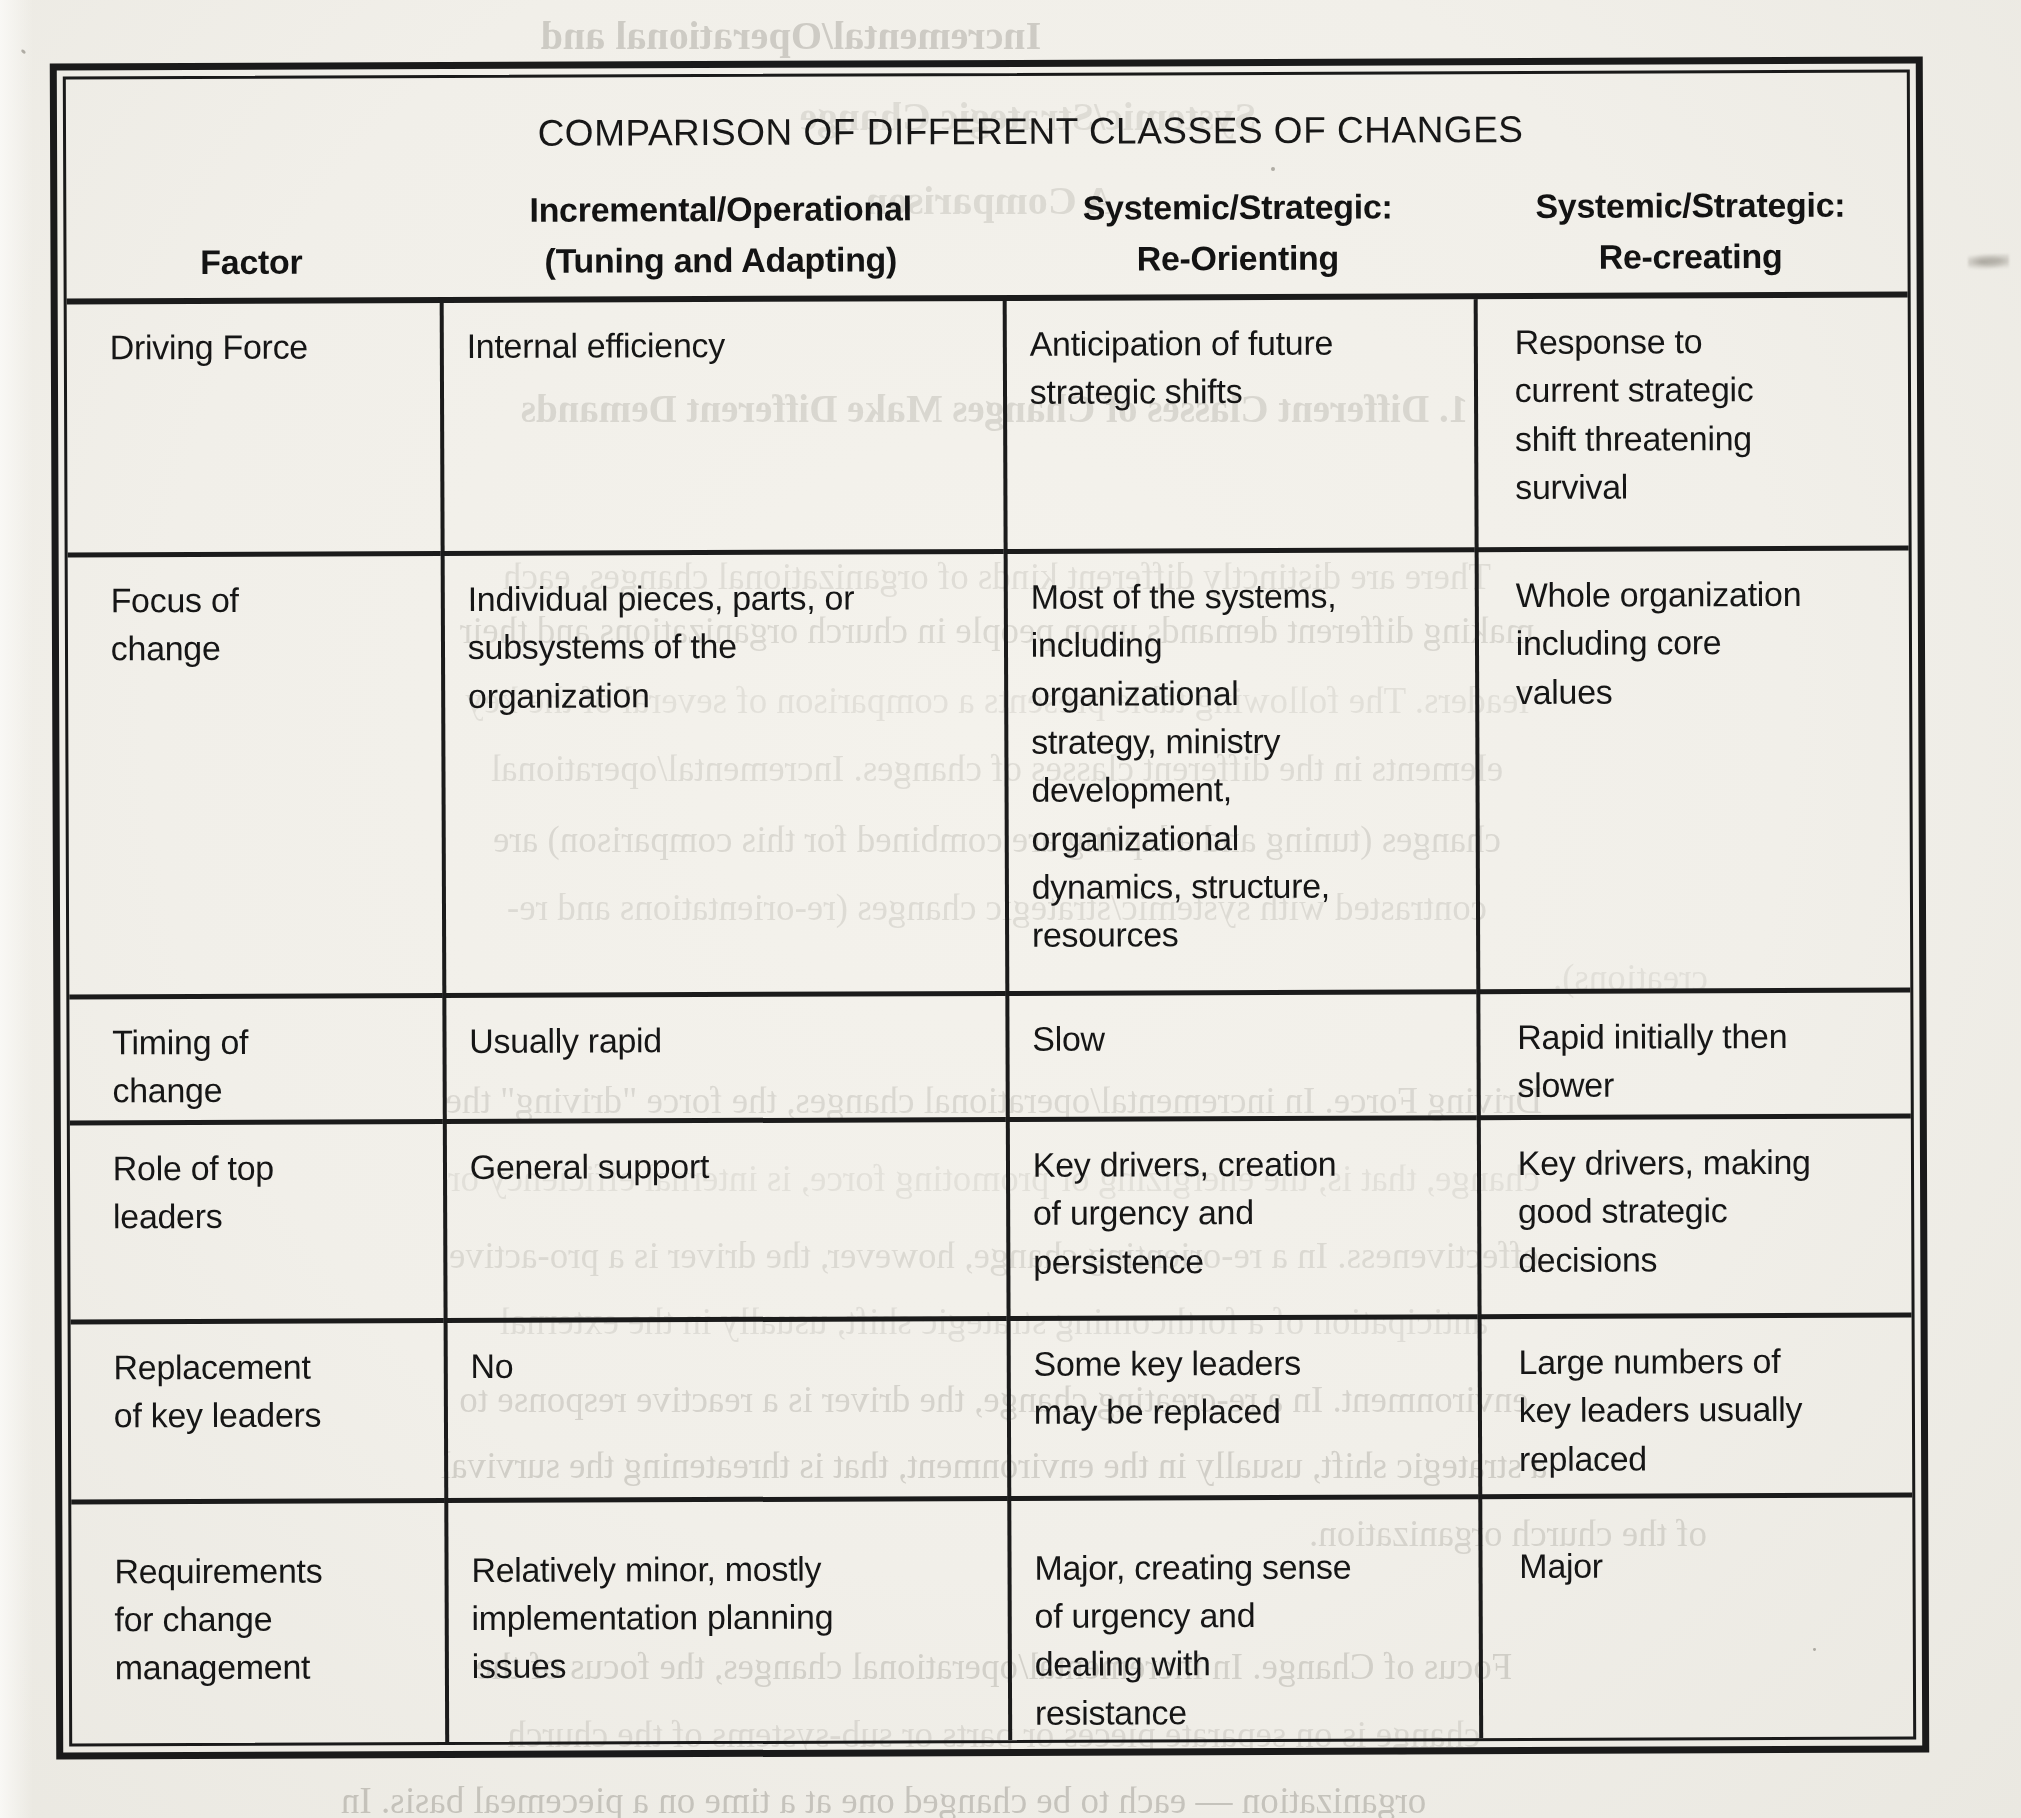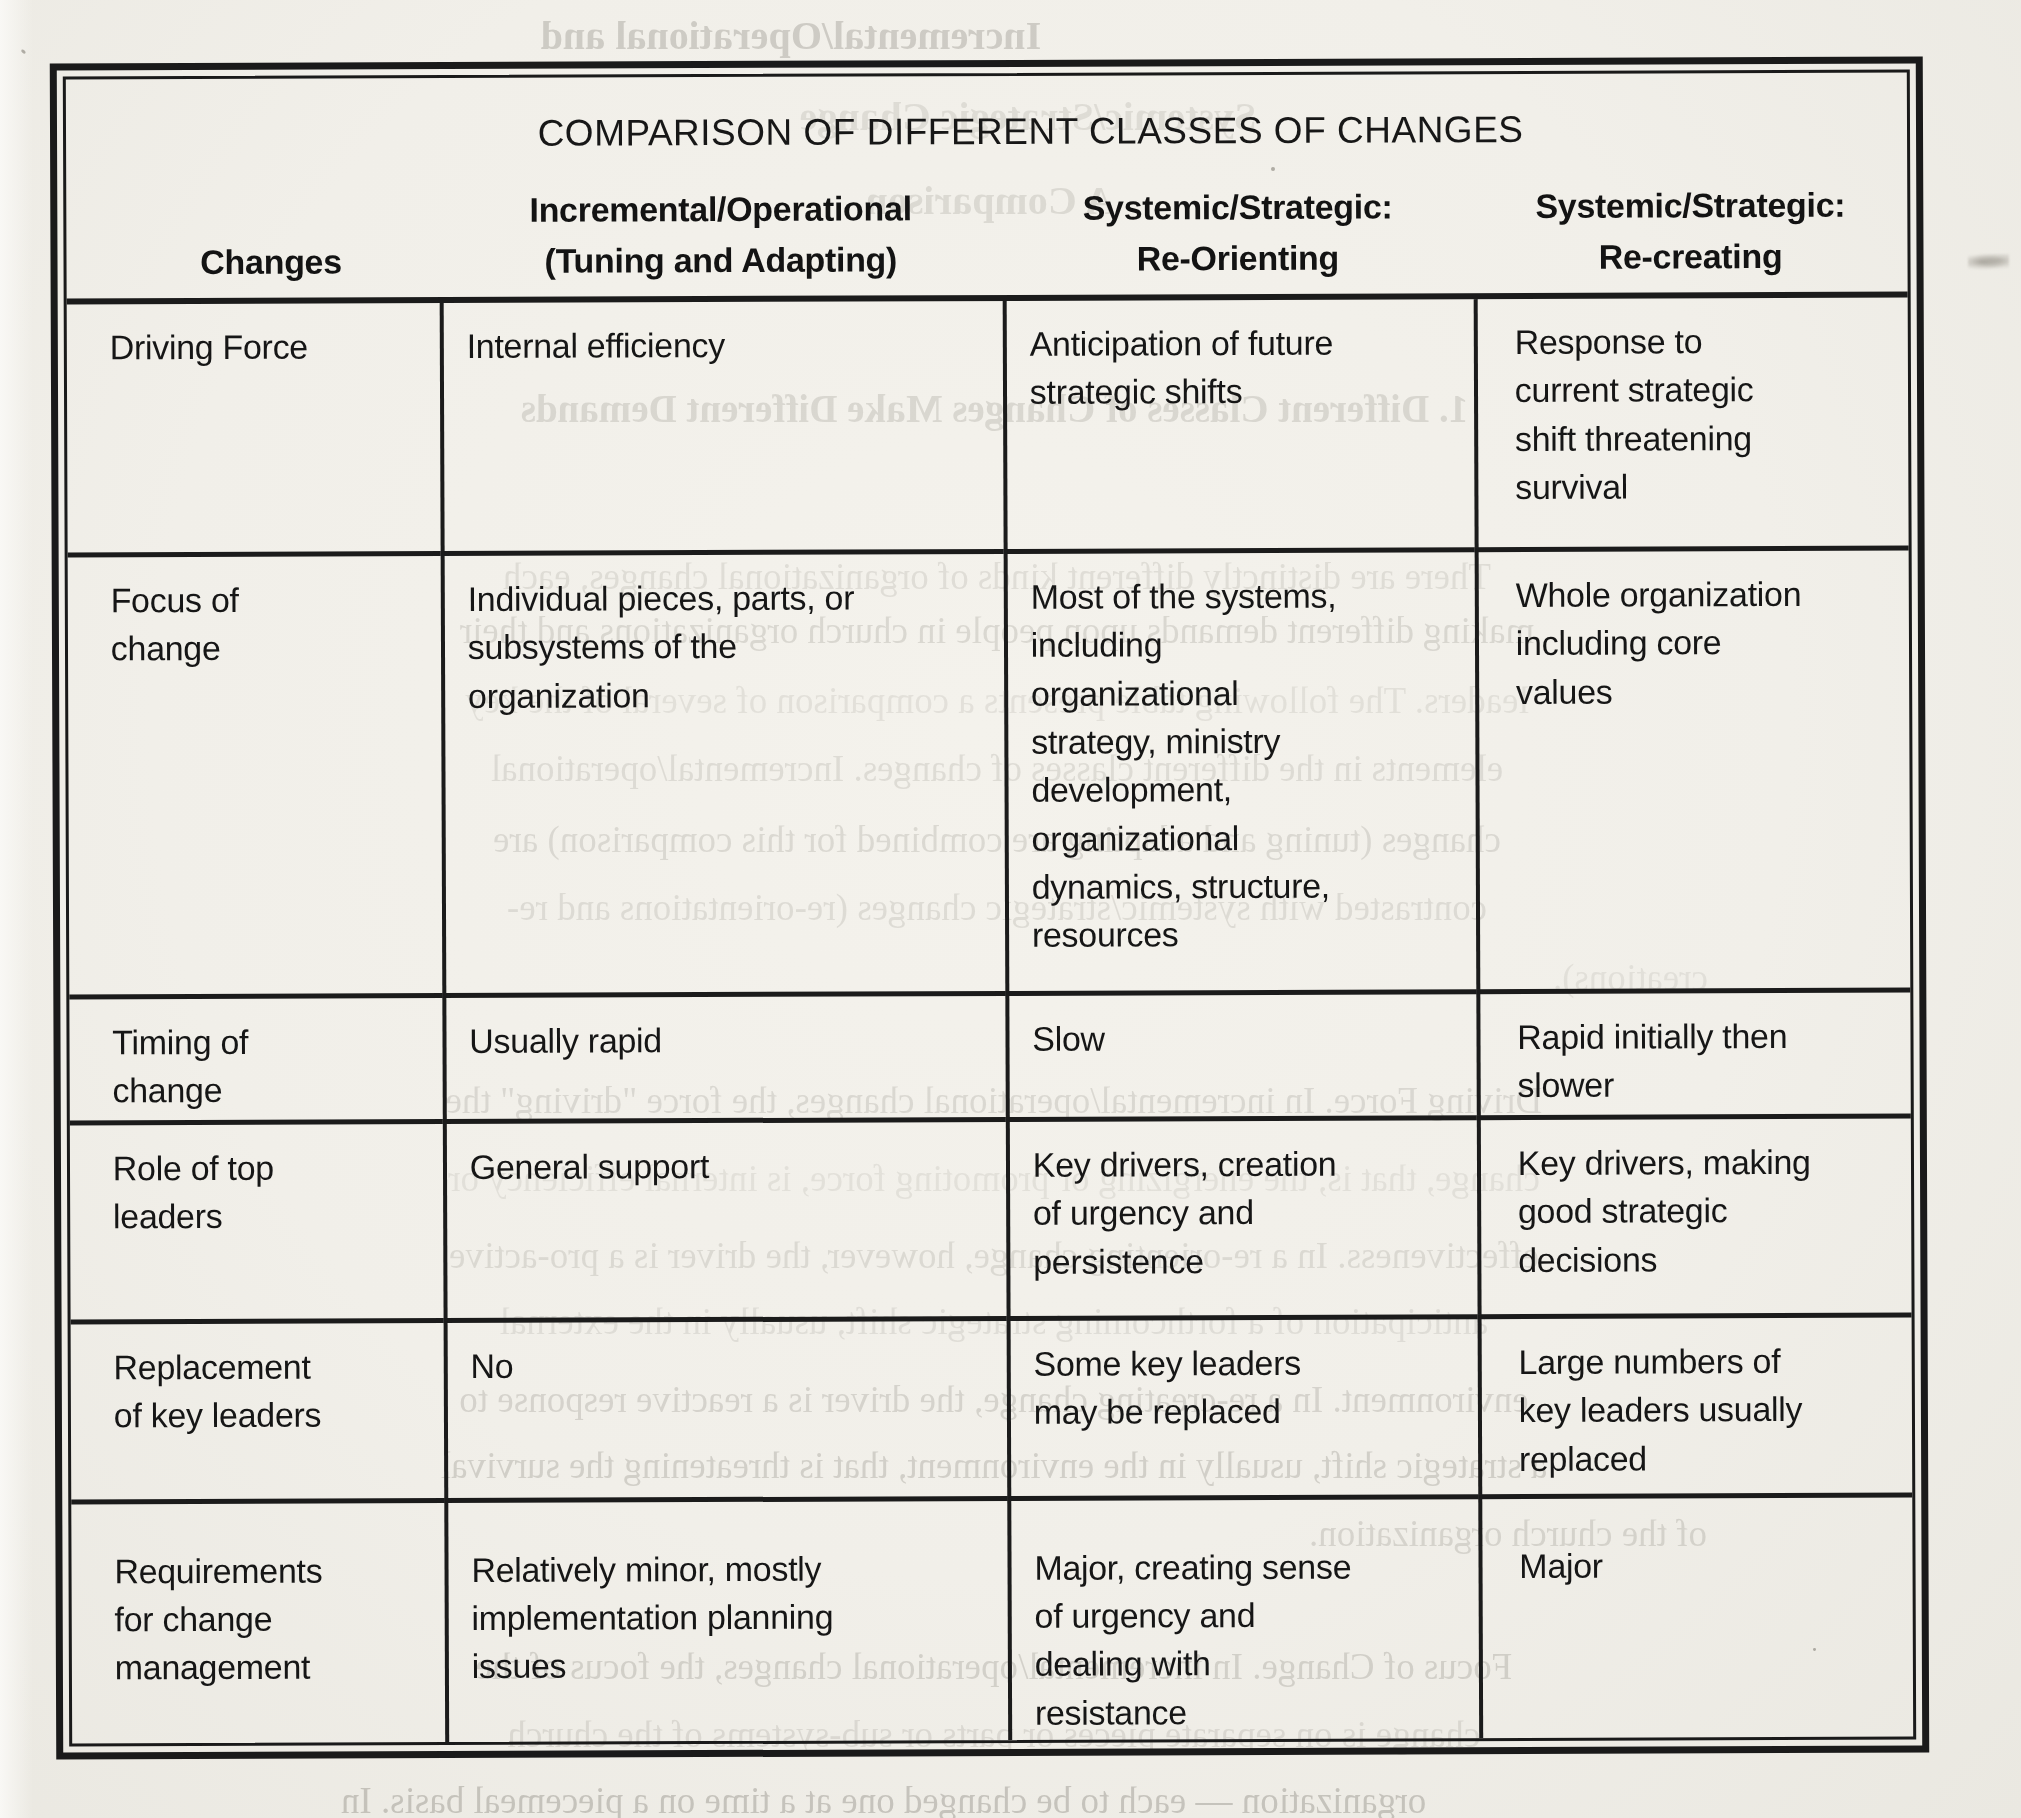--- a/index.html
+++ b/index.html
@@ -136,21 +136,21 @@
     <div class="ghost" style="top:1713px;left:281px;width:1426px;font-size:37px;opacity:.14">change is on separate pieces or parts or sub-systems of the church</div>
     <div class="ghost" style="top:1779px;left:238px;width:1291px;font-size:37px;opacity:.28">organization — each to be changed one at a time on a piecemeal basis.  In</div>
   </div>
 
   <div class="table-box">
     <div class="table-inner">
       <div class="thead">
         <div class="title">COMPARISON OF DIFFERENT CLASSES OF CHANGES</div>
         <div class="head-row">
           <div class="hcell c0">
-            <span>Changes</span>
+            <span>Factor</span>
           </div>
           <div class="hcell c1">
             <span>Incremental/Operational</span>
             <span>(Tuning and Adapting)</span>
           </div>
           <div class="hcell c2">
             <span>Systemic/Strategic:</span>
             <span>Re-Orienting</span>
           </div>
           <div class="hcell c3">

